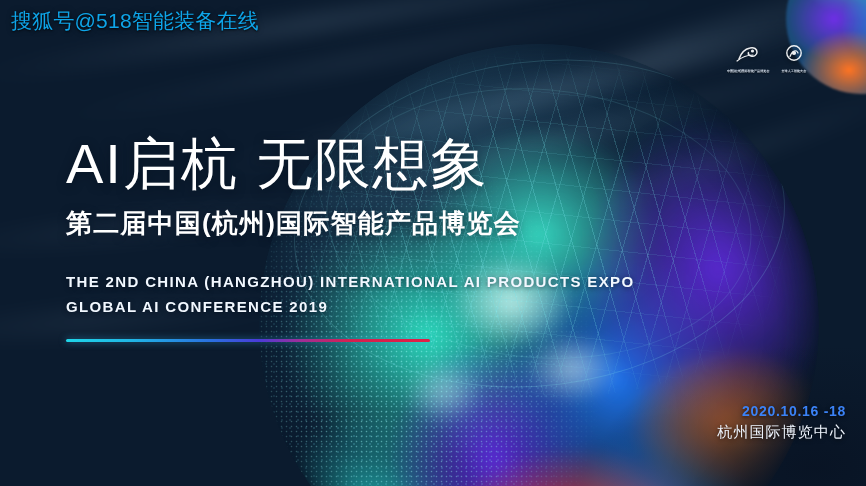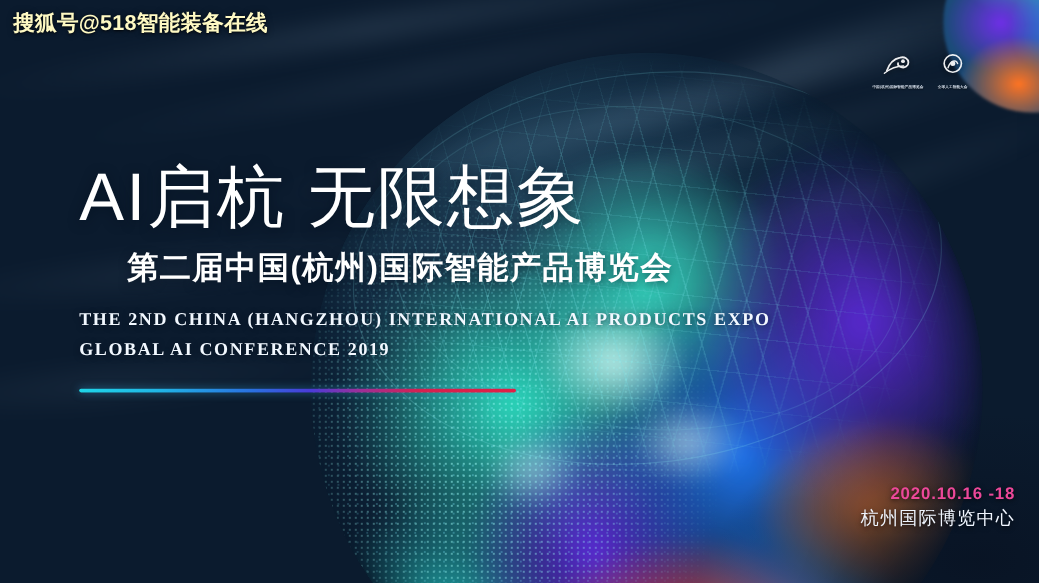--- a/index.html
+++ b/index.html
@@ -129,22 +129,22 @@
       radial-gradient(ellipse 48% 44% at 70% 52%, rgba(60,140,245,.95) 0%, rgba(60,140,245,0) 70%),
       radial-gradient(ellipse 44% 40% at 32% 50%, rgba(110,48,220,.95) 0%, rgba(110,48,220,0) 70%),
       radial-gradient(ellipse 56% 46% at 50% 18%, rgba(64,226,200,.95) 0%, rgba(64,226,200,0) 72%),
       #1f4a74;
     filter:blur(1.2px) saturate(1.1);
   }
 
   
   #watermark {
     position:absolute; left:11px; top:7px;
-    color:#fef9c3;
-    font-size:18px; font-weight:700; letter-spacing:.2px;
+    color:#0ea5e9;
+    font-size:21px; font-weight:400; letter-spacing:.2px;
     text-shadow:0 1px 2px rgba(0,0,0,.75), 0 0 6px rgba(0,0,0,.45);
     white-space:nowrap;
     z-index:30;
   }
 
   
   #logos {
     position:absolute; left:727px; top:44px;
     display:flex; align-items:flex-end; gap:12px;
     z-index:25;
@@ -173,24 +173,23 @@
 
   #sub-cn { margin-top:11px; }
   .sub-cn-line {
     font-size:26px;
     font-weight:700;
     color:#ffffff;
     letter-spacing:1.2px;
     line-height:1.42;
     white-space:nowrap;
     text-shadow:0 2px 8px rgba(3,14,28,.6);
-    margin-left:40px;
-  }
-
-  #sub-en { margin-top:13px;font-family:Liberation Serif, serif; }
+  }
+
+  #sub-en { margin-top:28px; }
   .sub-en-line {
     font-size:15px;
     font-weight:700;
     color:#f2f8ff;
     letter-spacing:1.35px;
     line-height:1.62;
     white-space:nowrap;
     text-shadow:0 1px 5px rgba(3,14,28,.65);
   }
 
@@ -208,21 +207,21 @@
         #e01f46 100%);
     box-shadow:0 0 7px rgba(60,180,230,.55);
   }
 
   
   #date-block {
     position:absolute; right:20px; bottom:44px;
     text-align:right; z-index:20;
   }
   #date-text {
-    font-size:14px; font-weight:700; color:#ec4899;
+    font-size:14px; font-weight:700; color:#3b82f6;
     letter-spacing:.7px; white-space:nowrap;
     text-shadow:0 1px 4px rgba(0,0,0,.7);
   }
   #venue-text {
     margin-top:4px;
     font-size:15px; font-weight:400; color:#f0f6ff;
     letter-spacing:1.1px; white-space:nowrap;
     text-shadow:0 1px 4px rgba(0,0,0,.7);
   }
 

